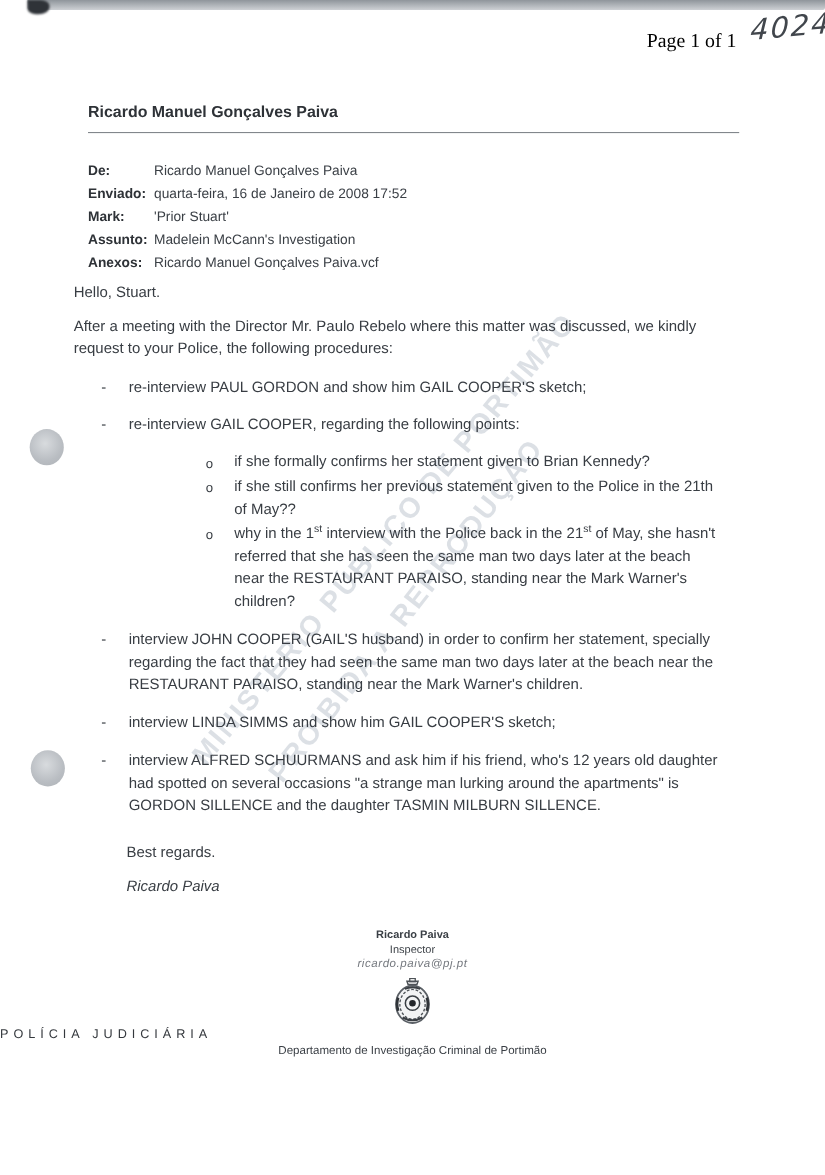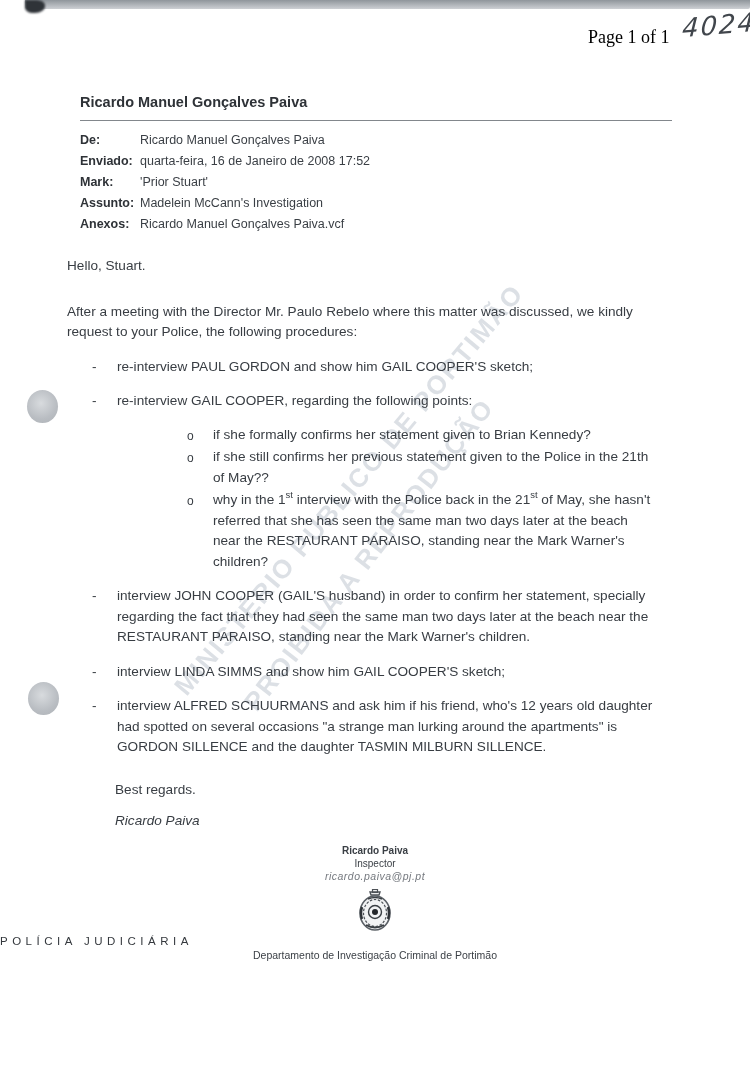--- a/index.html
+++ b/index.html
@@ -28,28 +28,28 @@
   
   .wm{position:absolute;white-space:nowrap;font-weight:600;font-size:26px;
     letter-spacing:2px;color:rgba(152,163,178,0.34);transform-origin:left center;
     pointer-events:none;}
   .wm-1{left:180px;top:676px;transform:rotate(-50deg);}
   .wm-2{left:250px;top:692px;transform:rotate(-52deg);}
   
   .email-header{position:absolute;left:80px;top:94px;width:632px;}
   .email-title{margin:0;font-size:14.5px;font-weight:bold;color:#2e3237;}
   .email-rule{margin:10px 0 0 0;border:none;border-top:1.5px solid #82878c;width:592px;}
-  .fields{margin-top:9px;}
+  .fields{margin-top:24px;}
   .field-row{display:grid;grid-template-columns:60px auto;font-size:12.5px;line-height:21px;}
   .field-label{font-weight:bold;color:#2e3237;}
   .field-value{color:#3a3f45;}
   
   .body-text{position:absolute;left:67px;top:256px;width:612px;
     font-size:13.6px;line-height:20.5px;color:#383d43;}
-  .greeting{margin:0 0 25px 0;}
+  .greeting{margin:0 0 10px 0;}
   .intro{margin:0 0 11px 0;}
   .blist{list-style:none;margin:0;padding:0;}
   .b-item{position:relative;padding-left:50px;padding-right:24px;margin-top:14px;}
   .b-dash{position:absolute;left:25px;top:0;}
   .sublist{list-style:none;margin:13px 0 12px 0;padding:0;}
   .sb-item{position:relative;padding-left:96px;margin-top:2px;}
   .sb-marker{position:absolute;left:70px;top:1px;font-size:12px;}
   .sup{vertical-align:super;font-size:9.5px;line-height:0;}
   .closing{margin:22px 0 0 48px;}
   .sig-name-italic{margin:11px 0 0 48px;font-style:italic;}

